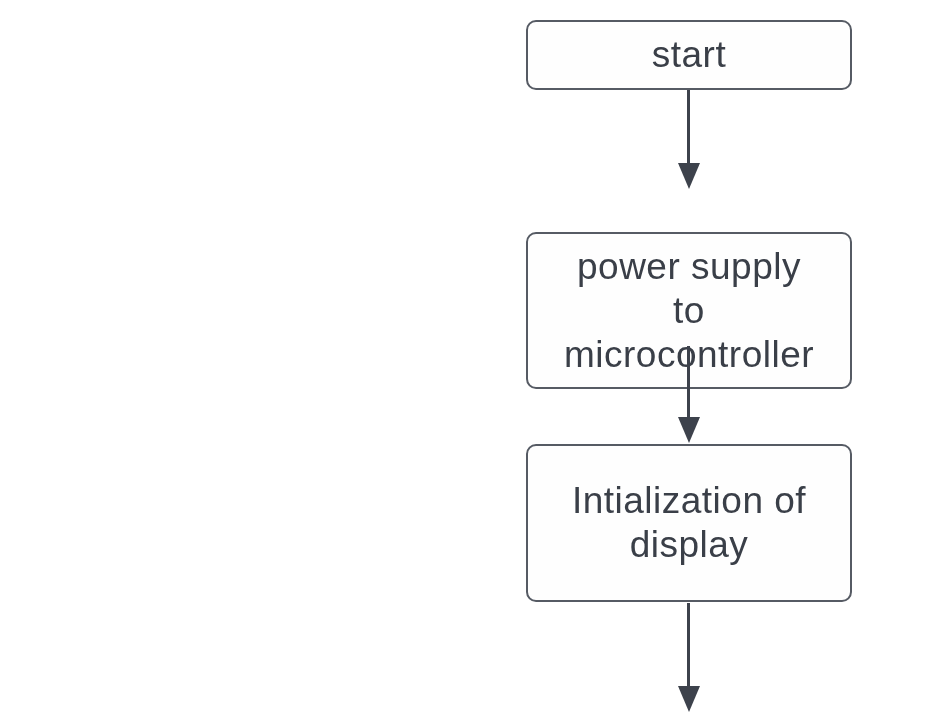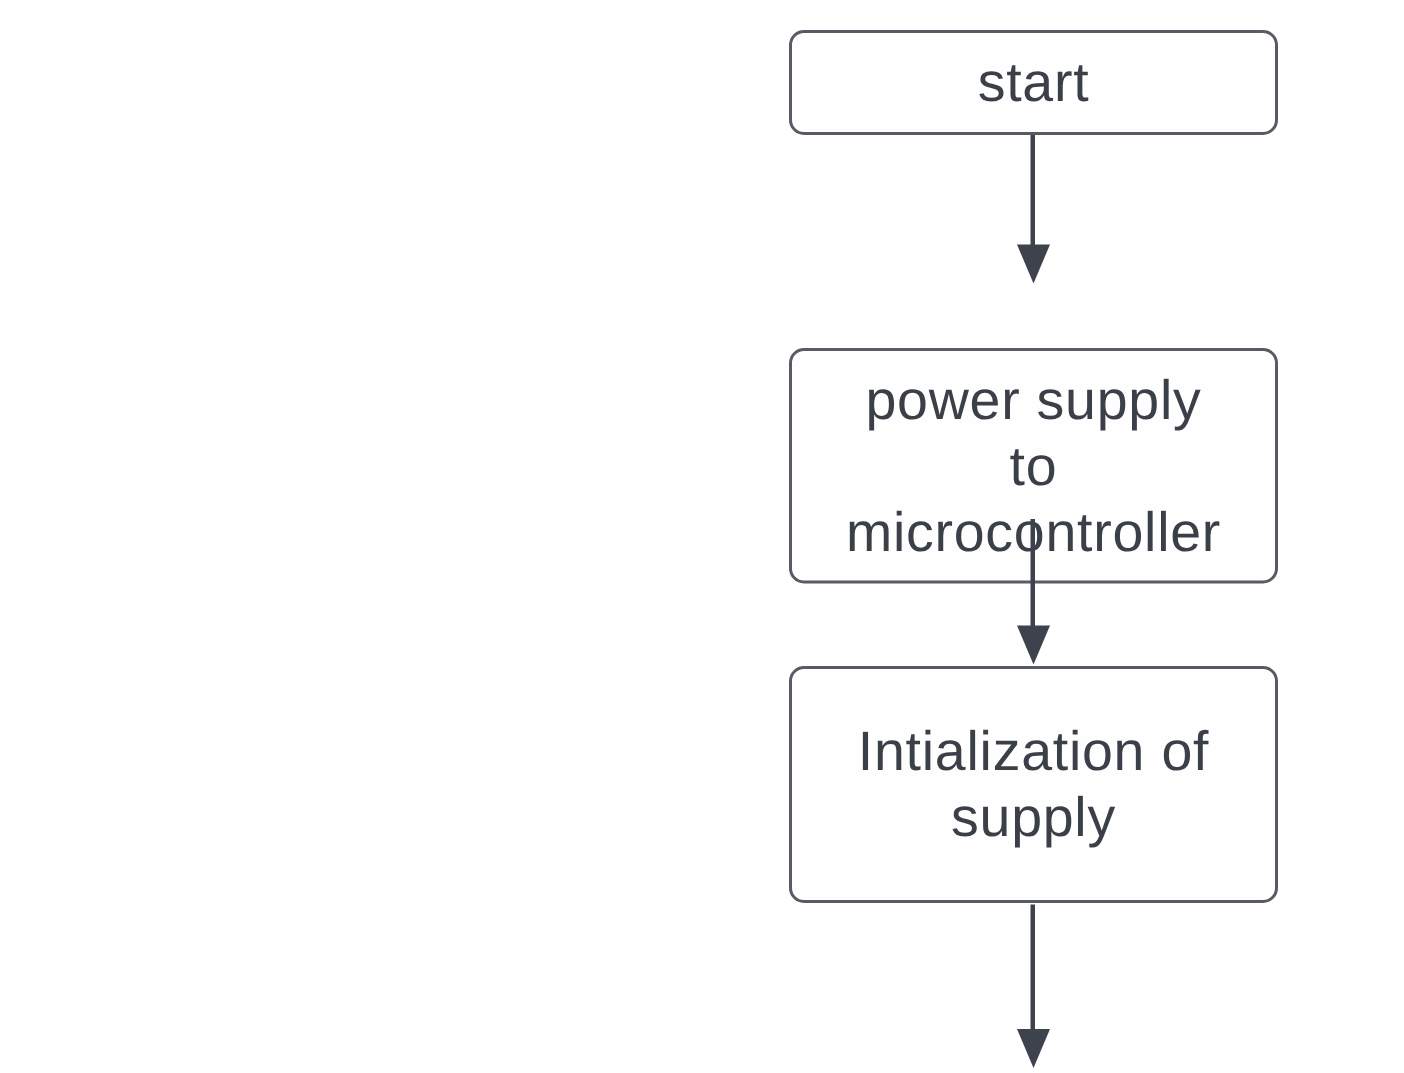--- a/index.html
+++ b/index.html
@@ -90,21 +90,21 @@
 microcontroller</span>
   </div>
 
   <div class="arrow arrow-2">
     <div class="shaft"></div>
     <div class="head"></div>
   </div>
 
   <div class="node node-init">
     <span class="label">Intialization of
-supply</span>
+display</span>
   </div>
 
   <div class="arrow arrow-3">
     <div class="shaft"></div>
     <div class="head"></div>
   </div>
 
 </div>
 
 </body></html>

